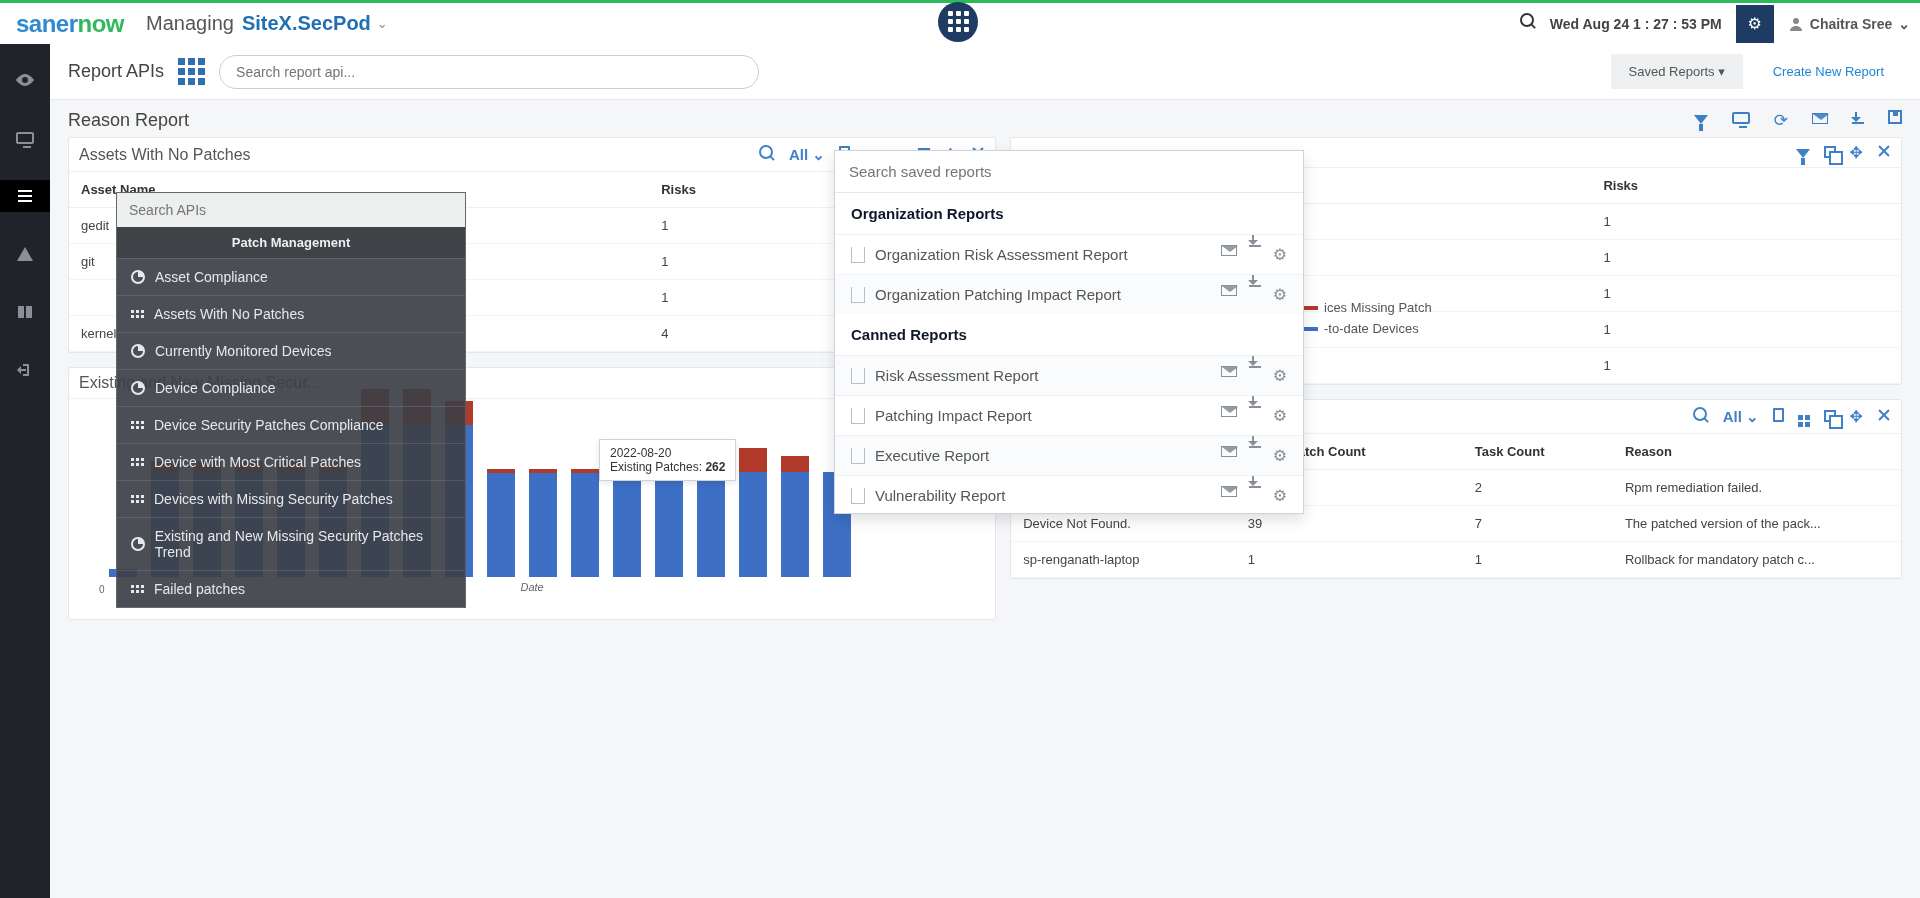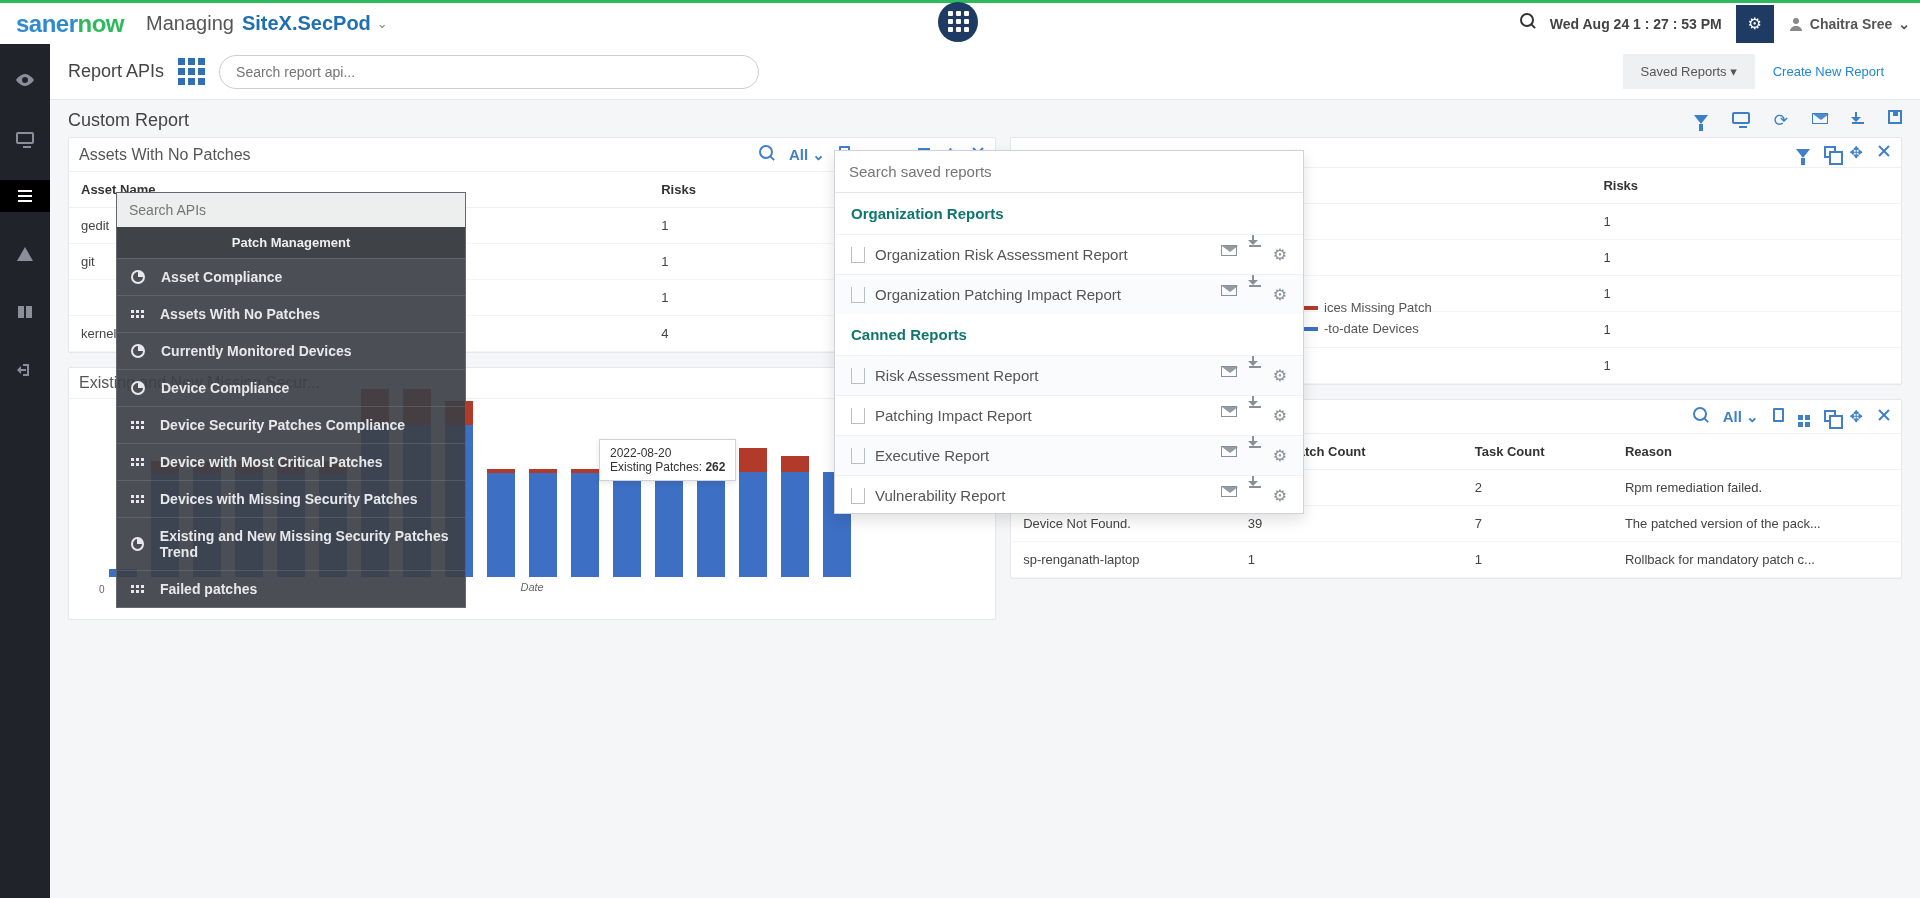--- a/index.html
+++ b/index.html
@@ -25,21 +25,21 @@
 .leftnav { width:50px; background:#20232a; display:flex; flex-direction:column; align-items:center; padding-top:20px; gap:26px; }
 .leftnav .nv { width:50px; height:32px; display:flex; align-items:center; justify-content:center; color:#8b8f98; }
 .leftnav .nv.active { background:#000; color:#fff; }
 
 .main { flex:1; position:relative; background:#f5f6f8; }
 .pagehead { background:#fff; padding:10px 18px; display:flex; align-items:center; gap:14px; border-bottom:1px solid #e5e7ea; }
 .pagehead h2 { font-size:18px; font-weight:500; color:#444; }
 .gridicon { display:grid; grid-template-columns:repeat(3,7px); grid-template-rows:repeat(3,7px); gap:3px; }
 .gridicon span { background:#2f6fb2; width:7px; height:7px;}
 .search { flex:0 0 540px; height:34px; border:1px solid #c9ced5; border-radius:20px; padding:0 16px; font-size:14px; color:#888; outline:none; }
-.headright { margin-left:auto; display:flex; align-items:center; gap:0; }
+.headright { margin-left:auto; display:flex; align-items:center; gap:12px; }
 .tab { padding:10px 18px; color:#555; background:#eef0f2; cursor:pointer; }
 .tab.link { background:transparent; color:#1f87d6; }
 
 .customhead { display:flex; align-items:center; padding:10px 18px 6px; }
 .customhead h3 { font-size:18px; font-weight:500; color:#444; }
 .customhead .tools { margin-left:auto; display:flex; gap:24px; color:#3d7fc7; font-size:16px; }
 
 .content { padding: 0 18px 18px; display:flex; gap:14px; }
 .col { flex:1; display:flex; flex-direction:column; gap:14px; }
 
@@ -59,26 +59,26 @@
 .bar { width:28px; position:relative; }
 .bar .ex { background:#3d6fc4; width:100%; }
 .bar .nw { background:#b23a2a; width:100%; }
 .xlabel { text-align:center; font-size:11px; font-style:italic; color:#666; padding-top:4px; }
 .tooltip { position:absolute; background:#fff; border:1px solid #cfd3d9; padding:6px 10px; font-size:12px; box-shadow:0 2px 6px rgba(0,0,0,.1); }
 
 
 .api-overlay { position:absolute; left:66px; top:148px; width:350px; background:rgba(60,64,70,0.92); z-index:40; color:#e6e8eb; border:1px solid rgba(255,255,255,0.15); }
 .api-overlay input { width:100%; padding:9px 12px; border:none; background:rgba(255,255,255,0.9); font-size:14px; outline:none; color:#333;}
 .api-overlay .grouphdr { text-align:center; padding:8px; font-weight:600; color:#eceeef; background:rgba(0,0,0,0.15); }
-.api-overlay .item { display:flex; align-items:center; gap:16px; padding:10px 14px; border-top:1px solid rgba(255,255,255,0.12); font-size:14px; color:#e6e8eb; cursor:pointer;font-weight:bold;}
+.api-overlay .item { display:flex; align-items:center; gap:10px; padding:10px 14px; border-top:1px solid rgba(255,255,255,0.12); font-size:14px; color:#e6e8eb; cursor:pointer;}
 
 .saved-dd { position:absolute; left:784px; top:106px; width:470px; background:#fff; border:1px solid #cfd3d9; z-index:50; box-shadow:0 6px 14px rgba(0,0,0,.12);}
 .saved-dd .scroll { max-height:362px; overflow-y:scroll; }
 .saved-dd input { width:100%; border:none; border-bottom:1px solid #e5e7ea; padding:12px 14px; font-size:15px; color:#444; outline:none; }
-.saved-dd .sec { padding:12px 16px; font-weight:700; color:#0f766e; font-size:15px; }
+.saved-dd .sec { padding:12px 16px; font-weight:700; color:#0f172a; font-size:15px; }
 .saved-dd .row { display:flex; align-items:center; padding:10px 16px; border-top:1px solid #f0f1f3; cursor:pointer; }
 .saved-dd .row:nth-child(odd){ background:#fafbfc;}
 .saved-dd .row .bk { width:14px;height:16px;border:1.5px solid #b8bec6;border-top:none;margin-right:10px;position:relative;}
 .saved-dd .row .nm { font-size:15px; color:#555; }
 .saved-dd .row .acts { margin-left:auto; display:flex; gap:12px; color:#8a9099; }
 .saved-dd ::-webkit-scrollbar{width:12px;} .saved-dd ::-webkit-scrollbar-thumb{background:#b9bec5;border-radius:6px;}
 
 
 .i-search { width:16px;height:16px;display:inline-block;position:relative;}
 .i-search::before{content:"";position:absolute;width:10px;height:10px;border:2px solid currentColor;border-radius:50%;left:0;top:0;}
@@ -205,21 +205,21 @@
           <span></span>
         </div>
       <input class="search" placeholder="Search report api..." style="">
       <div class="headright">
         <div class="tab"><span>Saved Reports</span> ▾</div>
         <div class="tab link">Create New Report</div>
       </div>
     </div>
 
     <div class="customhead">
-      <h3>Custom Report</h3>
+      <h3>Reason Report</h3>
       <div class="tools">
         <span><span class="i-funnel"></span></span>
         <span><span class="i-monitor"></span></span>
         <span class="i-refresh">⟳</span>
         <span><span class="i-mail"></span></span>
         <span><span class="i-dl"></span></span>
         <span><span class="i-save"></span></span>
       </div>
     </div>
 

